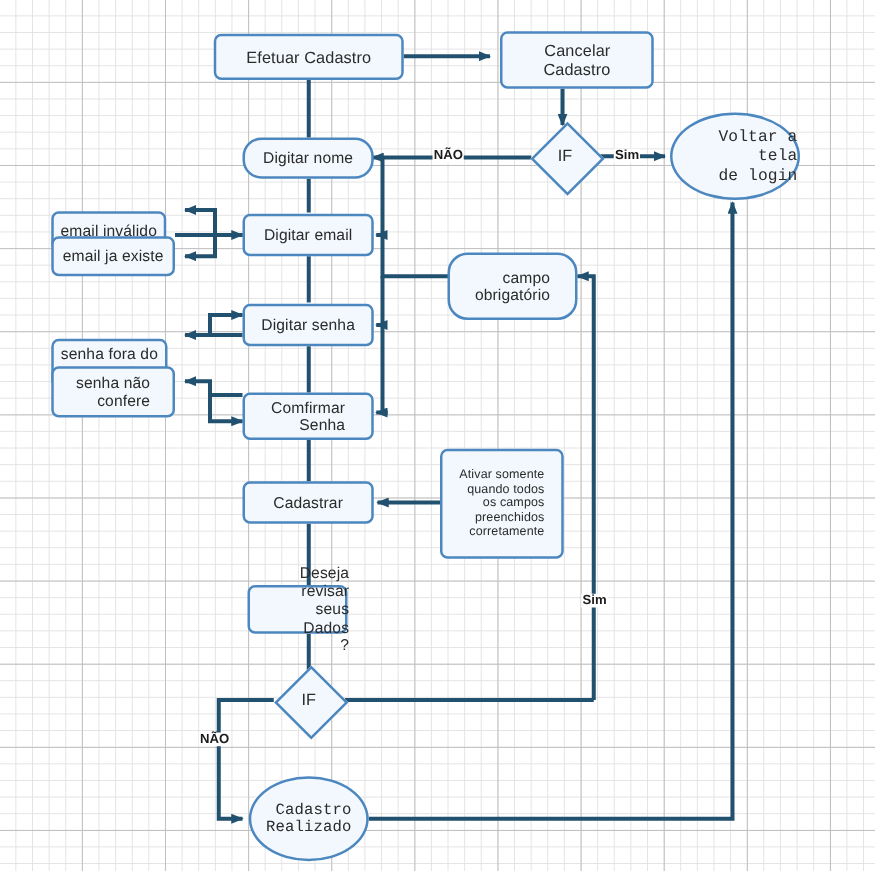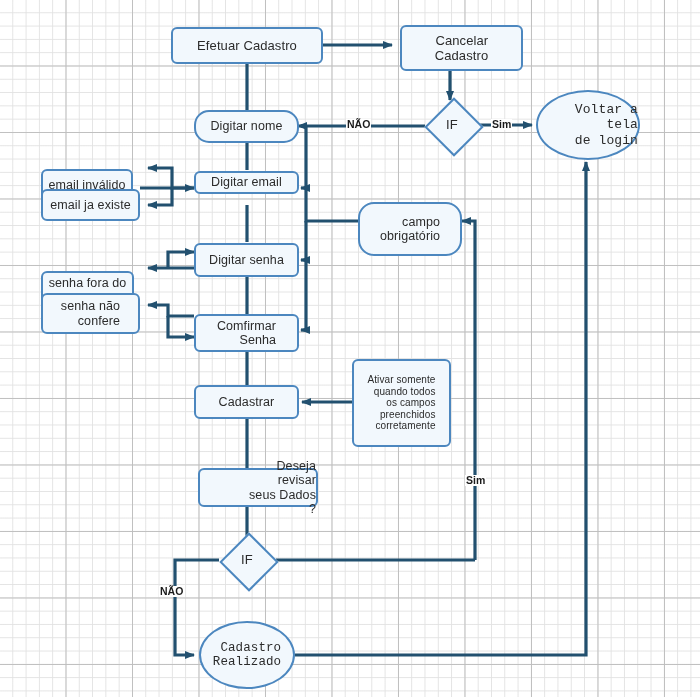--- a/index.html
+++ b/index.html
@@ -172,21 +172,21 @@
 
   <div class="node ellipse" style="left:536px; top:90px; width:104px; height:70px; white-space:pre-line;">
     <span>Voltar a tela
 de login</span>
   </div>
 
   <div class="node rect" style="left:194px; top:110px; width:105px; height:33px;border-radius:15px;">
     <span class="small">Digitar nome</span>
   </div>
 
-  <div class="node rect" style="left:194px; top:171px; width:105px; height:23px;">
+  <div class="node rect" style="left:194px; top:171px; width:105px; height:34px;">
     <span class="small">Digitar email</span>
   </div>
 
   <div class="node rect" style="left:194px; top:243px; width:105px; height:34px;">
     <span class="small">Digitar senha</span>
   </div>
 
   <div class="node rect" style="left:194px; top:314px; width:105px; height:38px; white-space:pre-line;">
     <span class="small">Comfirmar
 Senha</span>
@@ -220,21 +220,21 @@
   </div>
 
   <div class="node rect" style="left:352px; top:359px; width:99px; height:88px; white-space:pre-line; font-size:10px;">
     <span>Ativar somente
 quando todos
 os campos
 preenchidos
 corretamente</span>
   </div>
 
-  <div class="node rect" style="left:198px; top:468px; width:120px; height:39px; white-space:pre-line;padding-left:43px;">
+  <div class="node rect" style="left:198px; top:468px; width:80px; height:39px; white-space:pre-line;padding-left:43px;">
     <span class="small">Deseja revisar
 seus Dados ?</span>
   </div>
 
   <div class="node diamond" style="left:220px; top:533px; width:54px; height:54px;">
     <span class="dia-shape"></span>
     <span class="dia-label">IF</span>
   </div>
 
   <div class="node ellipse" style="left:199px; top:621px; width:96px; height:68px; white-space:pre-line;">

